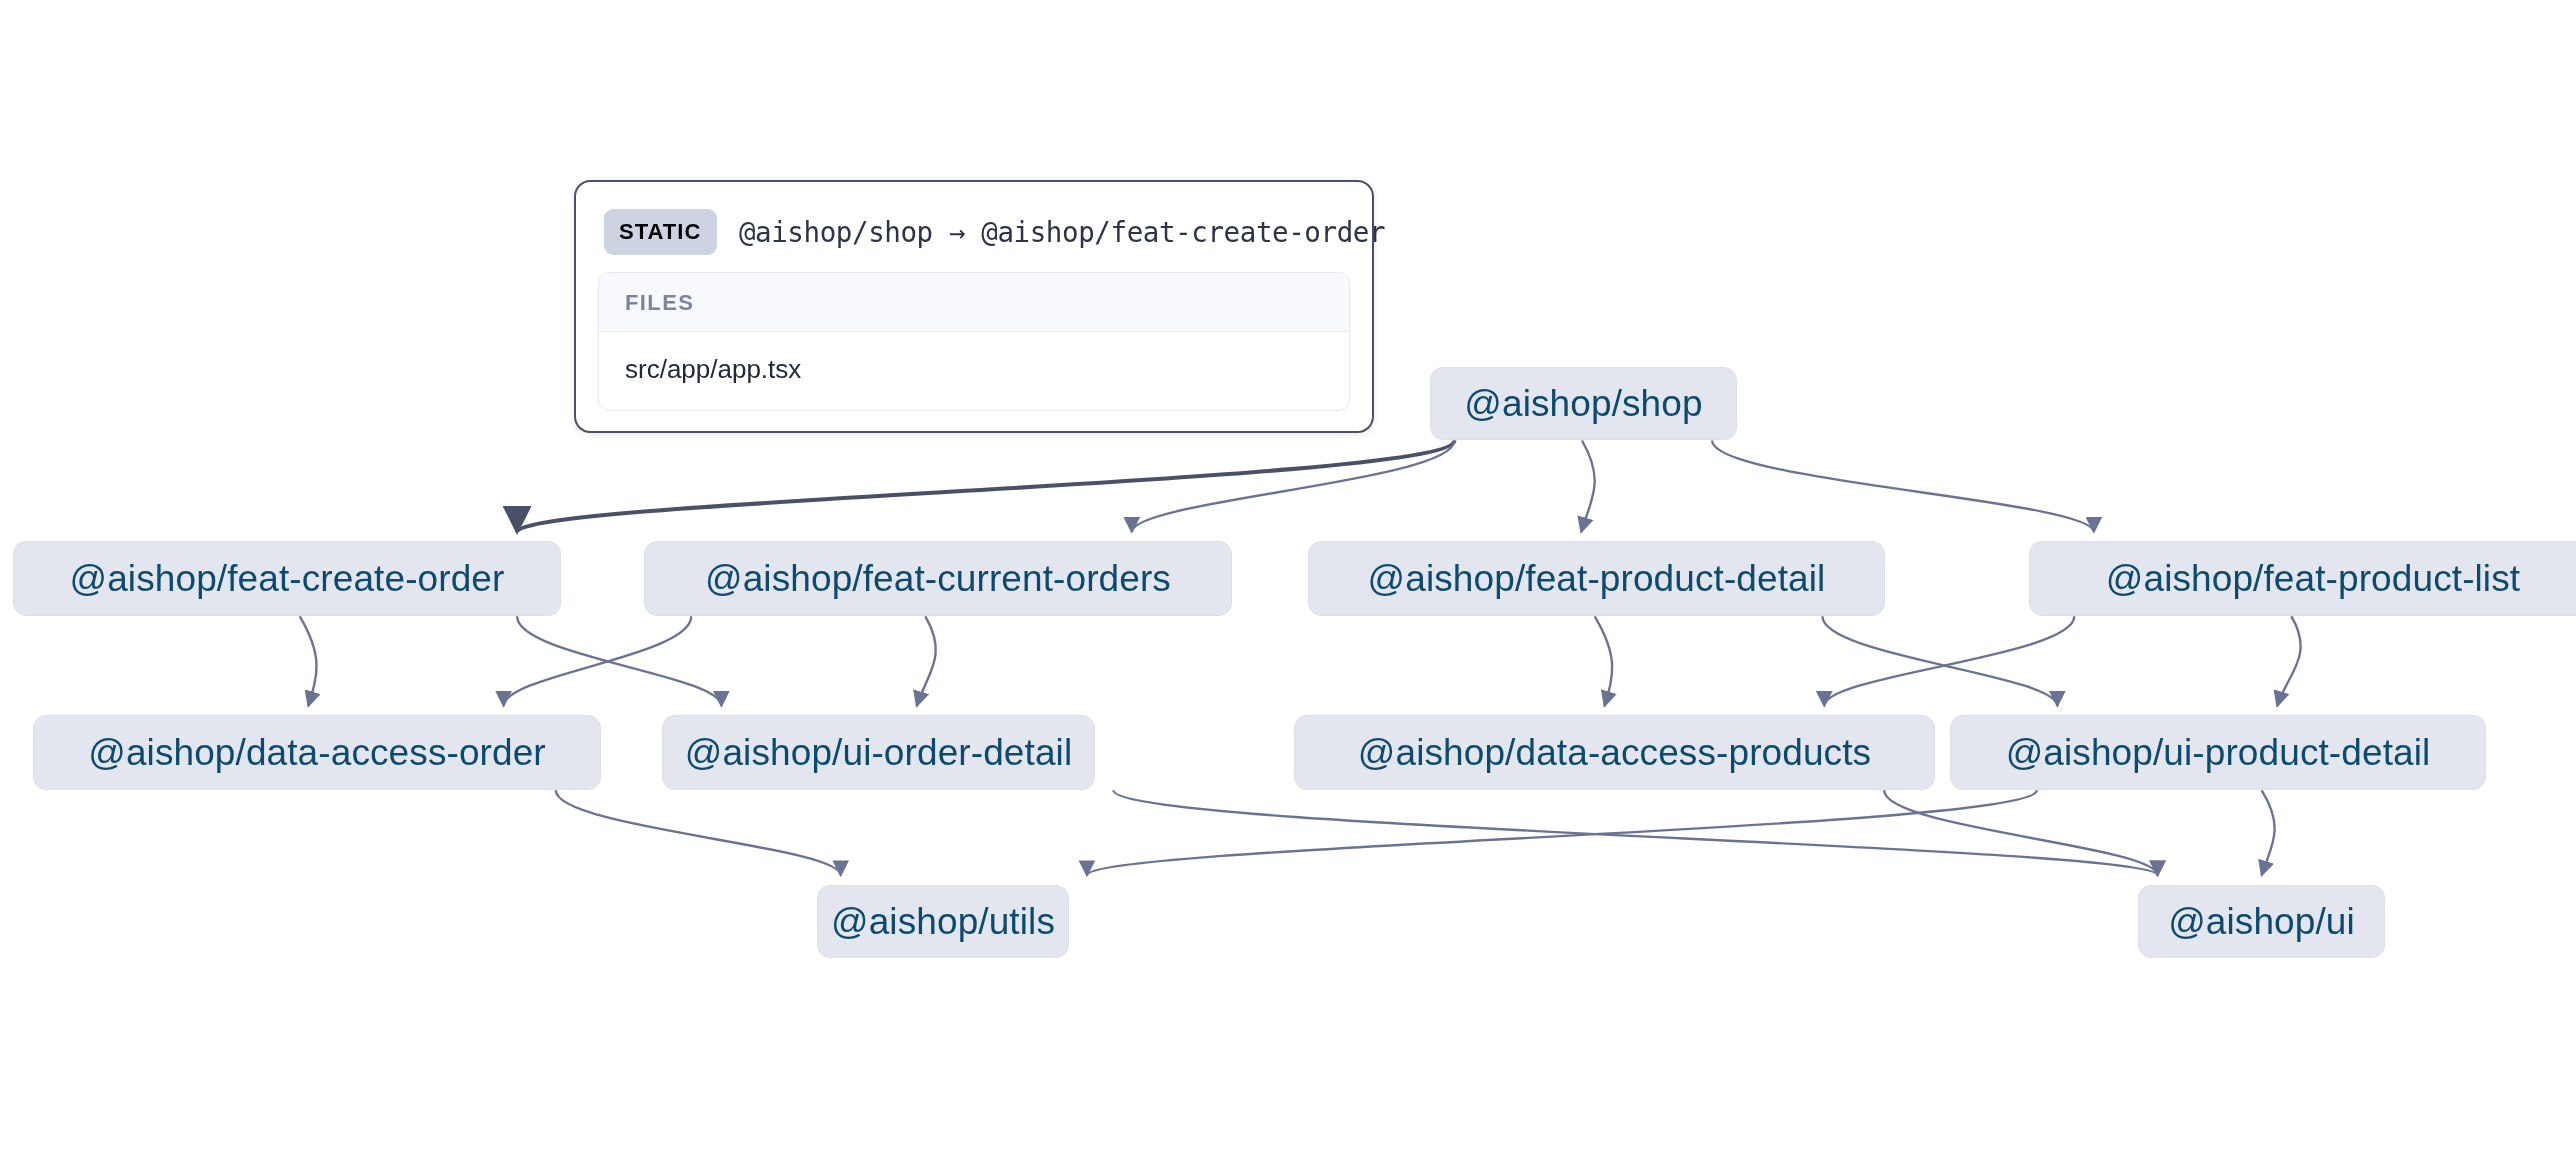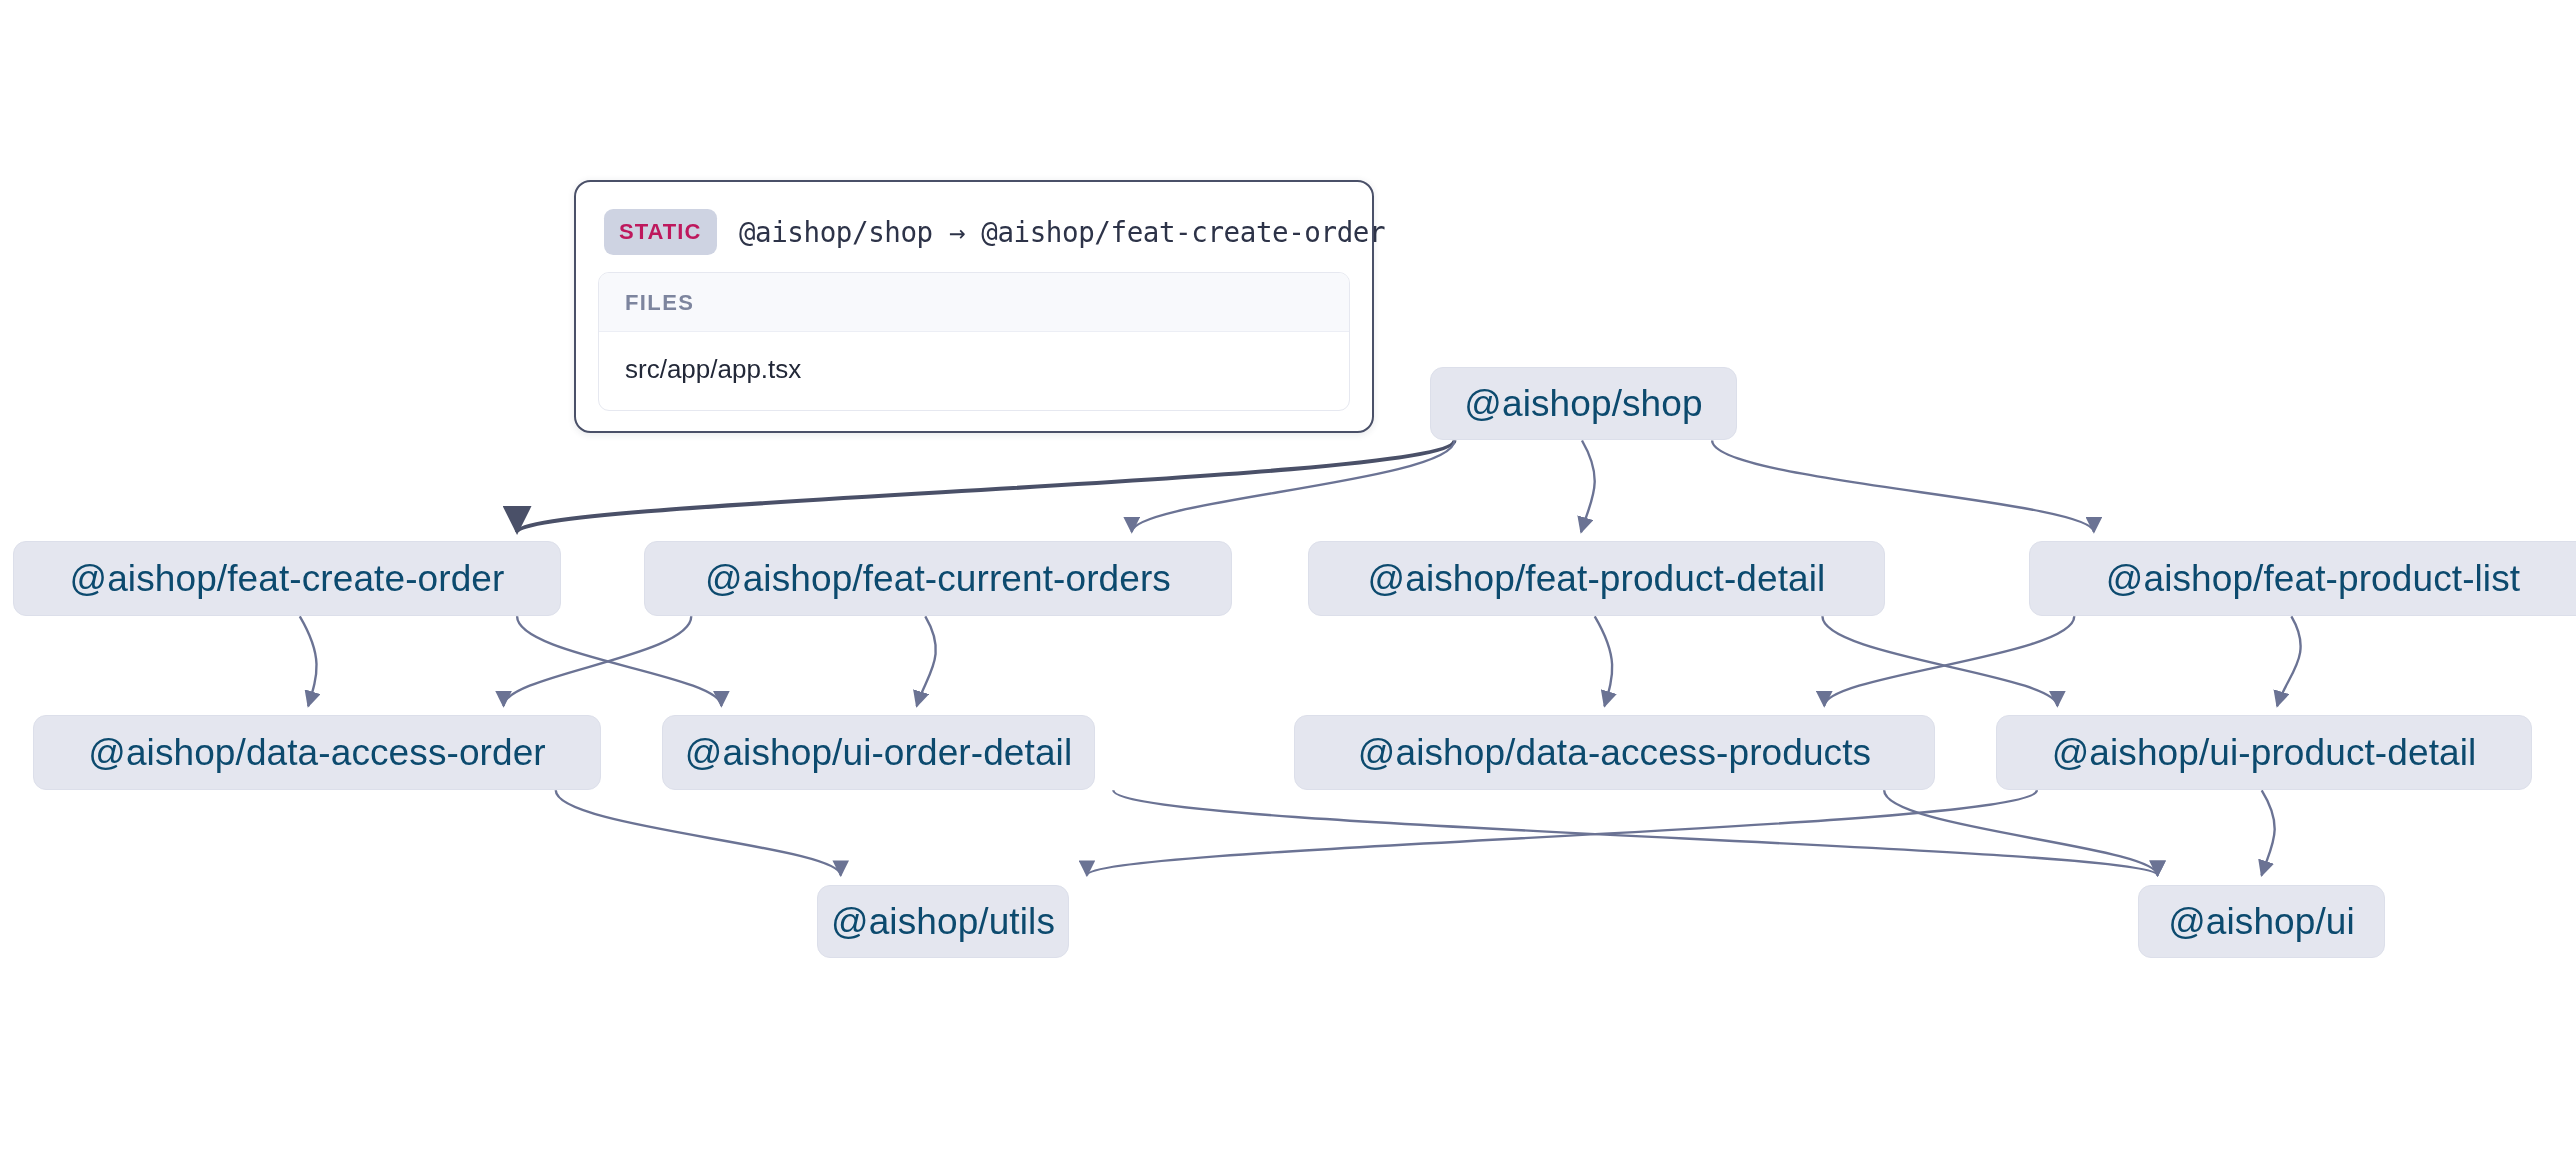--- a/index.html
+++ b/index.html
@@ -68,21 +68,21 @@
     box-shadow: 0 1.8px 7.3px rgba(40,45,70,0.10);
   }
   .tooltip-header {
     display: flex;
     align-items: center;
     gap: 22px;
     padding: 7.3px 5.5px 16.5px 5.5px;
   }
   .badge-static {
     background: #ced3e2;
-    color: #be185d;
+    color: #000000;
     font-size: 22px;
     font-weight: 700;
     letter-spacing: 1px;
     border-radius: 9.2px;
     padding: 12px 15.6px;
     line-height: 1;
     white-space: nowrap;
   }
   .tooltip-title {
     font-family: "DejaVu Sans Mono", "Liberation Mono", monospace;
@@ -168,21 +168,21 @@
       </div>
       <div class="node" style="left: 33px; top: 715px; width: 568px; height: 75px;">
         <span class="node-label">@aishop/data-access-order</span>
       </div>
       <div class="node" style="left: 662px; top: 715px; width: 433px; height: 75px;">
         <span class="node-label">@aishop/ui-order-detail</span>
       </div>
       <div class="node" style="left: 1294px; top: 715px; width: 641px; height: 75px;">
         <span class="node-label">@aishop/data-access-products</span>
       </div>
-      <div class="node" style="left: 1996px; top: 715px; width: 536px; height: 75px;">
+      <div class="node" style="left: 1950px; top: 715px; width: 536px; height: 75px;">
         <span class="node-label">@aishop/ui-product-detail</span>
       </div>
       <div class="node" style="left: 817px; top: 885px; width: 252px; height: 73px;">
         <span class="node-label">@aishop/utils</span>
       </div>
       <div class="node" style="left: 2138px; top: 885px; width: 247px; height: 73px;">
         <span class="node-label">@aishop/ui</span>
       </div>
     </div>
 

